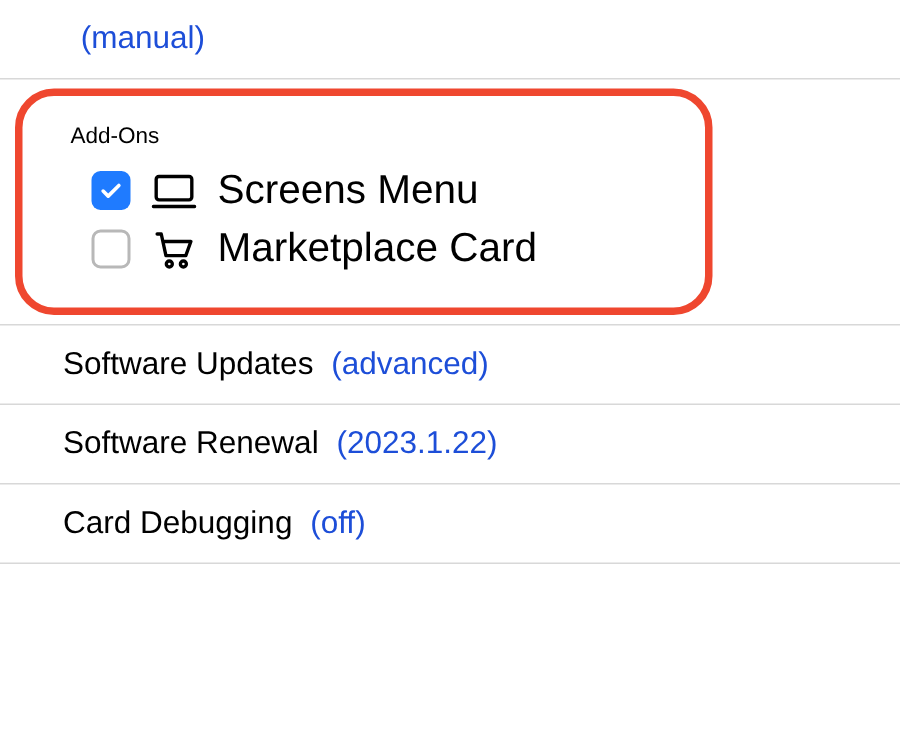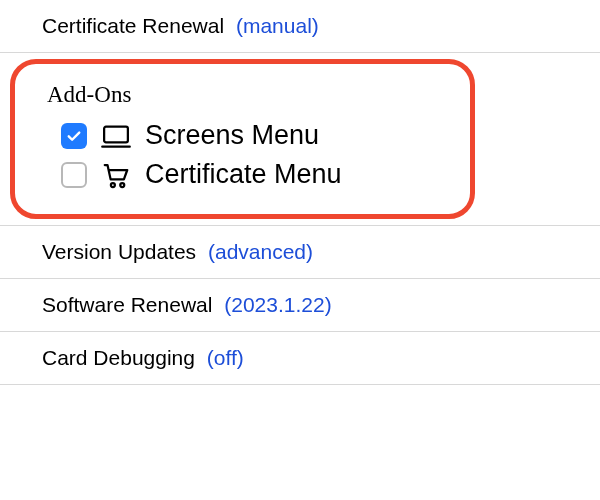--- a/index.html
+++ b/index.html
@@ -26,23 +26,22 @@
     .row .value-paren::after { content: ")"; }
 
     .addons-panel {
       margin: 6px 10px 6px 10px;
       border: 5px solid #ef472f;
       border-radius: 26px;
       padding: 14px 24px 20px 30px;
       width: 465px;
     }
     .addons-title {
-      font-size: 23px;
+      font-size: 15px;
       margin: 4px 0 8px 2px;
-      font-family: Liberation Serif, serif;
     }
     .addon-item {
       display: flex;
       align-items: center;
       gap: 14px;
       padding: 4px 0 4px 16px;
       font-size: 27px;
     }
     .chk {
       width: 26px; height: 26px;
@@ -68,21 +67,20 @@
       margin-top: 4px;
     }
     .first-row { border-top: none; }
   </style>
 </head>
 <body>
 
 <div class="wrapper">
 
   <div class="row first-row">
-    <span class="label">Certificate Renewal</span>
     <span>&nbsp;</span>
     <span class="value-paren">manual</span>
   </div>
 
   <div class="addons-panel">
     <div class="addons-title">Add-Ons</div>
 
     <div class="addon-item">
       <span class="chk checked">
         <svg viewBox="0 0 24 24">
@@ -100,29 +98,29 @@
 
     <div class="addon-item">
       <span class="chk unchecked"></span>
       <span class="addon-icon">
         <svg viewBox="0 0 24 24" fill="none" stroke="#000" stroke-width="1.8" stroke-linecap="round" stroke-linejoin="round">
             <path d="M3 4h2.2l2.5 11.5h10.6L21 8H7"></path>
             <circle cx="9.5" cy="20" r="1.6"></circle>
             <circle cx="17" cy="20" r="1.6"></circle>
           </svg>
       </span>
-      <span class="addon-label">Certificate Menu</span>
+      <span class="addon-label">Marketplace Card</span>
     </div>
   </div>
 
   <div class="sep-after-addons"></div>
 
 
   <div class="row">
-    <span class="label">Version Updates</span>
+    <span class="label">Software Updates</span>
     <span>&nbsp;</span>
     <span class="value-paren">advanced</span>
   </div>
 
   <div class="row">
     <span class="label">Software Renewal</span>
     <span>&nbsp;</span>
     <span class="value-paren">2023.1.22</span>
   </div>
 

